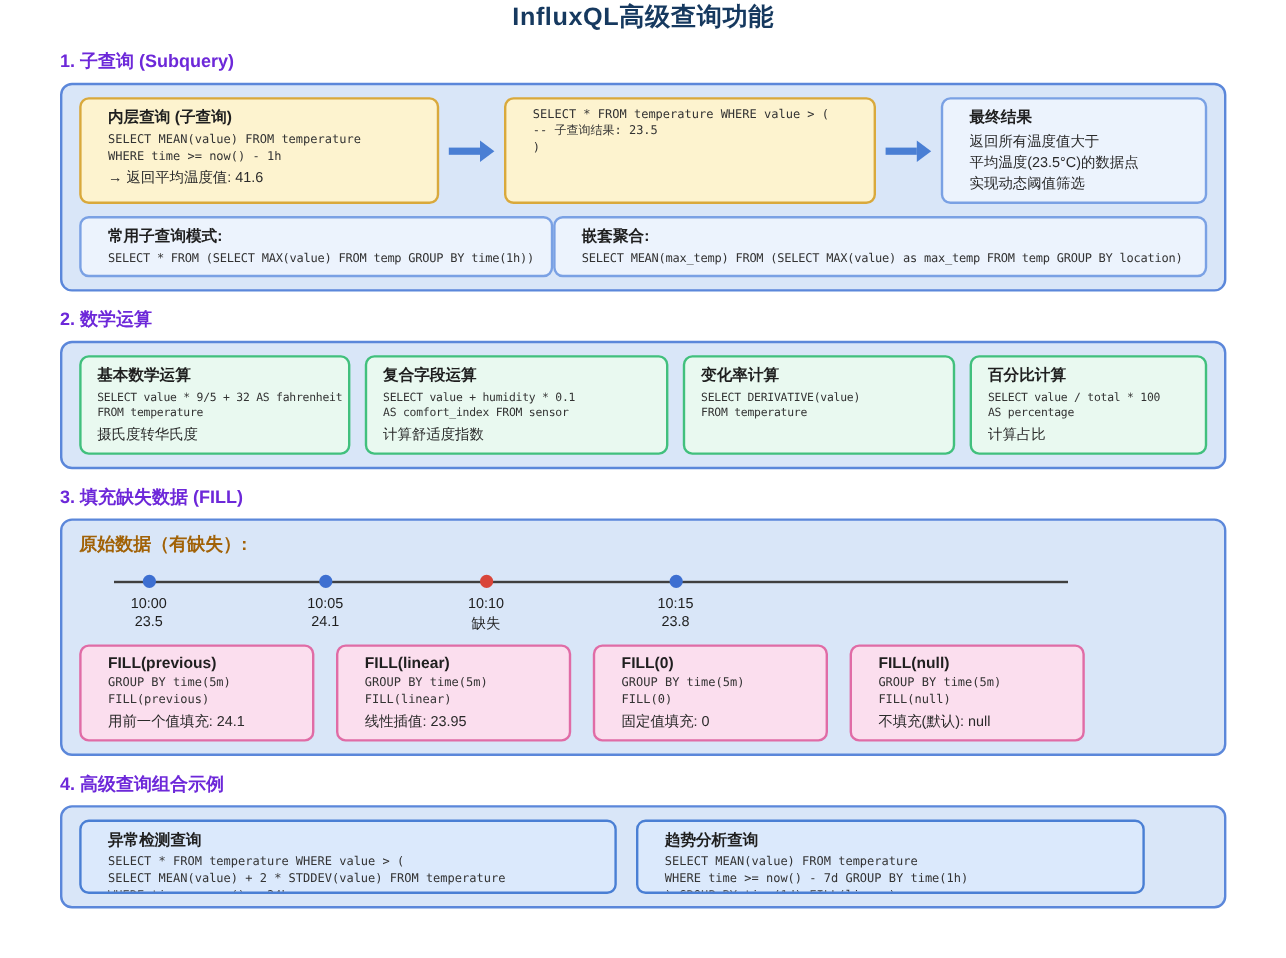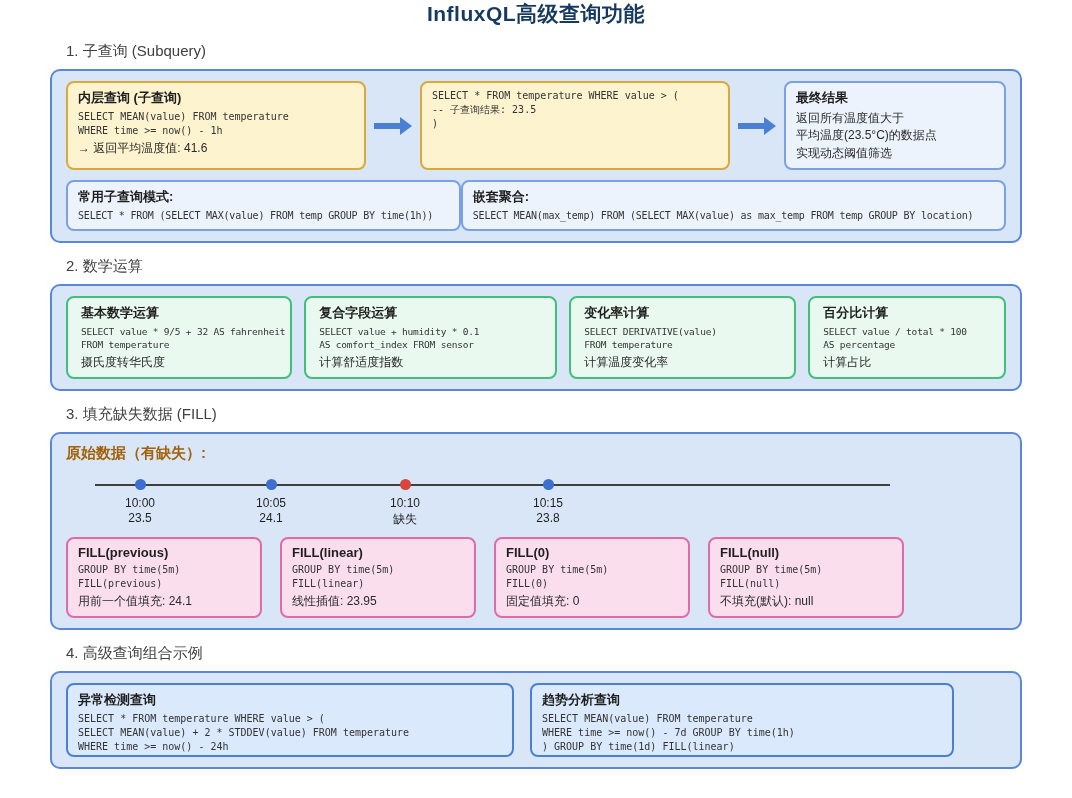--- a/index.html
+++ b/index.html
@@ -1,21 +1,21 @@
 <!DOCTYPE html>
 <html><head>
 <meta charset="utf-8">
 <style>
   *{margin:0;padding:0;box-sizing:border-box}
   html,body{width:1072px;height:798px;background:#ffffff;overflow:hidden;
     font-family:"Liberation Sans","DejaVu Sans",sans-serif;color:#333}
   .page-title{text-align:center;font-size:21px;font-weight:bold;color:#16395f;letter-spacing:.5px}
-  .section-heading{font-size:15px;font-weight:normal;color:#404040;margin:14px 0 8px 66px}
+  .section-heading{font-size:15px;font-weight:bold;color:#6d28d9;margin:14px 0 8px 50px}
   .panel{margin:0 50px;background:#d9e6f8;border:2px solid #5b87da;border-radius:10px;padding:10px 14px}
-  .card{border-radius:8px;border:2px solid #999;padding:6px 10px}
+  .card{border-radius:8px;border:2px solid #999;padding:6px 22px}
   .card-title{font-size:13px;font-weight:bold;color:#1f1f1f;margin-bottom:3px;white-space:nowrap}
   .code{font-family:"DejaVu Sans Mono","Liberation Mono",monospace;font-size:10px;line-height:1.4;color:#333;white-space:nowrap}
   .code-long{letter-spacing:-.2px}
   .note{font-size:12px;color:#2a2a2a;margin-top:2px;white-space:nowrap}
   .res-line{font-size:12px;line-height:1.45;color:#2a2a2a;white-space:nowrap}
   .yellow{background:#fdf3cf;border-color:#d9a93c}
   .lblue{background:#ecf3fd;border-color:#7aa1e4}
   .green{background:#e9f9f0;border-color:#41c07d}
   .pink{background:#fbdeee;border-color:#e06ca6}
   .bcard{background:#dbe9fc;border-color:#4a7fd4}
@@ -37,21 +37,21 @@
   .timeline{position:relative;height:58px;margin-top:6px}
   .tl-line{position:absolute;left:29px;top:15px;width:795px;height:2px;background:#3f3f3f}
   .tl-point{position:absolute;top:10px;transform:translateX(-50%);text-align:center;width:90px}
   .dot{display:block;margin:0 auto;width:11px;height:11px;border-radius:50%;background:#3d6fd1}
   .dot.red{background:#d9453a}
   .tl-time{display:block;font-size:12px;color:#1f1f1f;margin-top:6px}
   .tl-value{display:block;font-size:12px;color:#1f1f1f;margin-top:1px}
   .fill-row{display:flex;gap:18px;margin-top:10px}
   .fill-card{flex:0 0 196px;overflow:hidden}
   .s4-row{display:flex;gap:16px}
-  .s4-card{height:74px;overflow:hidden}
+  .s4-card{height:62px;overflow:hidden}
   .w-anom{flex:0 0 448px}
   .w-trend{flex:0 0 424px}
 </style>
 </head>
 <body>
 
 <div class="page">
 
   <h1 class="page-title">InfluxQL高级查询功能</h1>
 
@@ -102,52 +102,51 @@
       <div class="card green f2">
         <div class="card-title">复合字段运算</div>
         <div class="code">SELECT value + humidity * 0.1</div>
         <div class="code">AS comfort_index FROM sensor</div>
         <div class="note">计算舒适度指数</div>
       </div>
       <div class="card green f3">
         <div class="card-title">变化率计算</div>
         <div class="code">SELECT DERIVATIVE(value)</div>
         <div class="code">FROM temperature</div>
-        <div class="note">计算温度变化率</div>
       </div>
       <div class="card green f4">
         <div class="card-title">百分比计算</div>
         <div class="code">SELECT value / total * 100</div>
         <div class="code">AS percentage</div>
         <div class="note">计算占比</div>
       </div>
     </div>
   </div>
 
   <h2 class="section-heading">3. 填充缺失数据 (FILL)</h2>
   <div class="panel">
     <div class="raw-label">原始数据（有缺失）:</div>
     <div class="timeline">
       <div class="tl-line"></div>
-      <div class="tl-point" style="left:74px">
+      <div class="tl-point" style="left:58px">
         <span class="dot"></span>
         <span class="tl-time">10:00</span>
         <span class="tl-value">23.5</span>
       </div>
       <div class="tl-point" style="left:205px">
         <span class="dot"></span>
         <span class="tl-time">10:05</span>
         <span class="tl-value">24.1</span>
       </div>
       <div class="tl-point" style="left:339px">
         <span class="dot red"></span>
         <span class="tl-time">10:10</span>
         <span class="tl-value">缺失</span>
       </div>
-      <div class="tl-point" style="left:482px">
+      <div class="tl-point" style="left:497px">
         <span class="dot"></span>
         <span class="tl-time">10:15</span>
         <span class="tl-value">23.8</span>
       </div>
     </div>
     <div class="fill-row">
       <div class="card pink fill-card">
         <div class="card-title">FILL(previous)</div>
         <div class="code">GROUP BY time(5m)</div>
         <div class="code">FILL(previous)</div>

